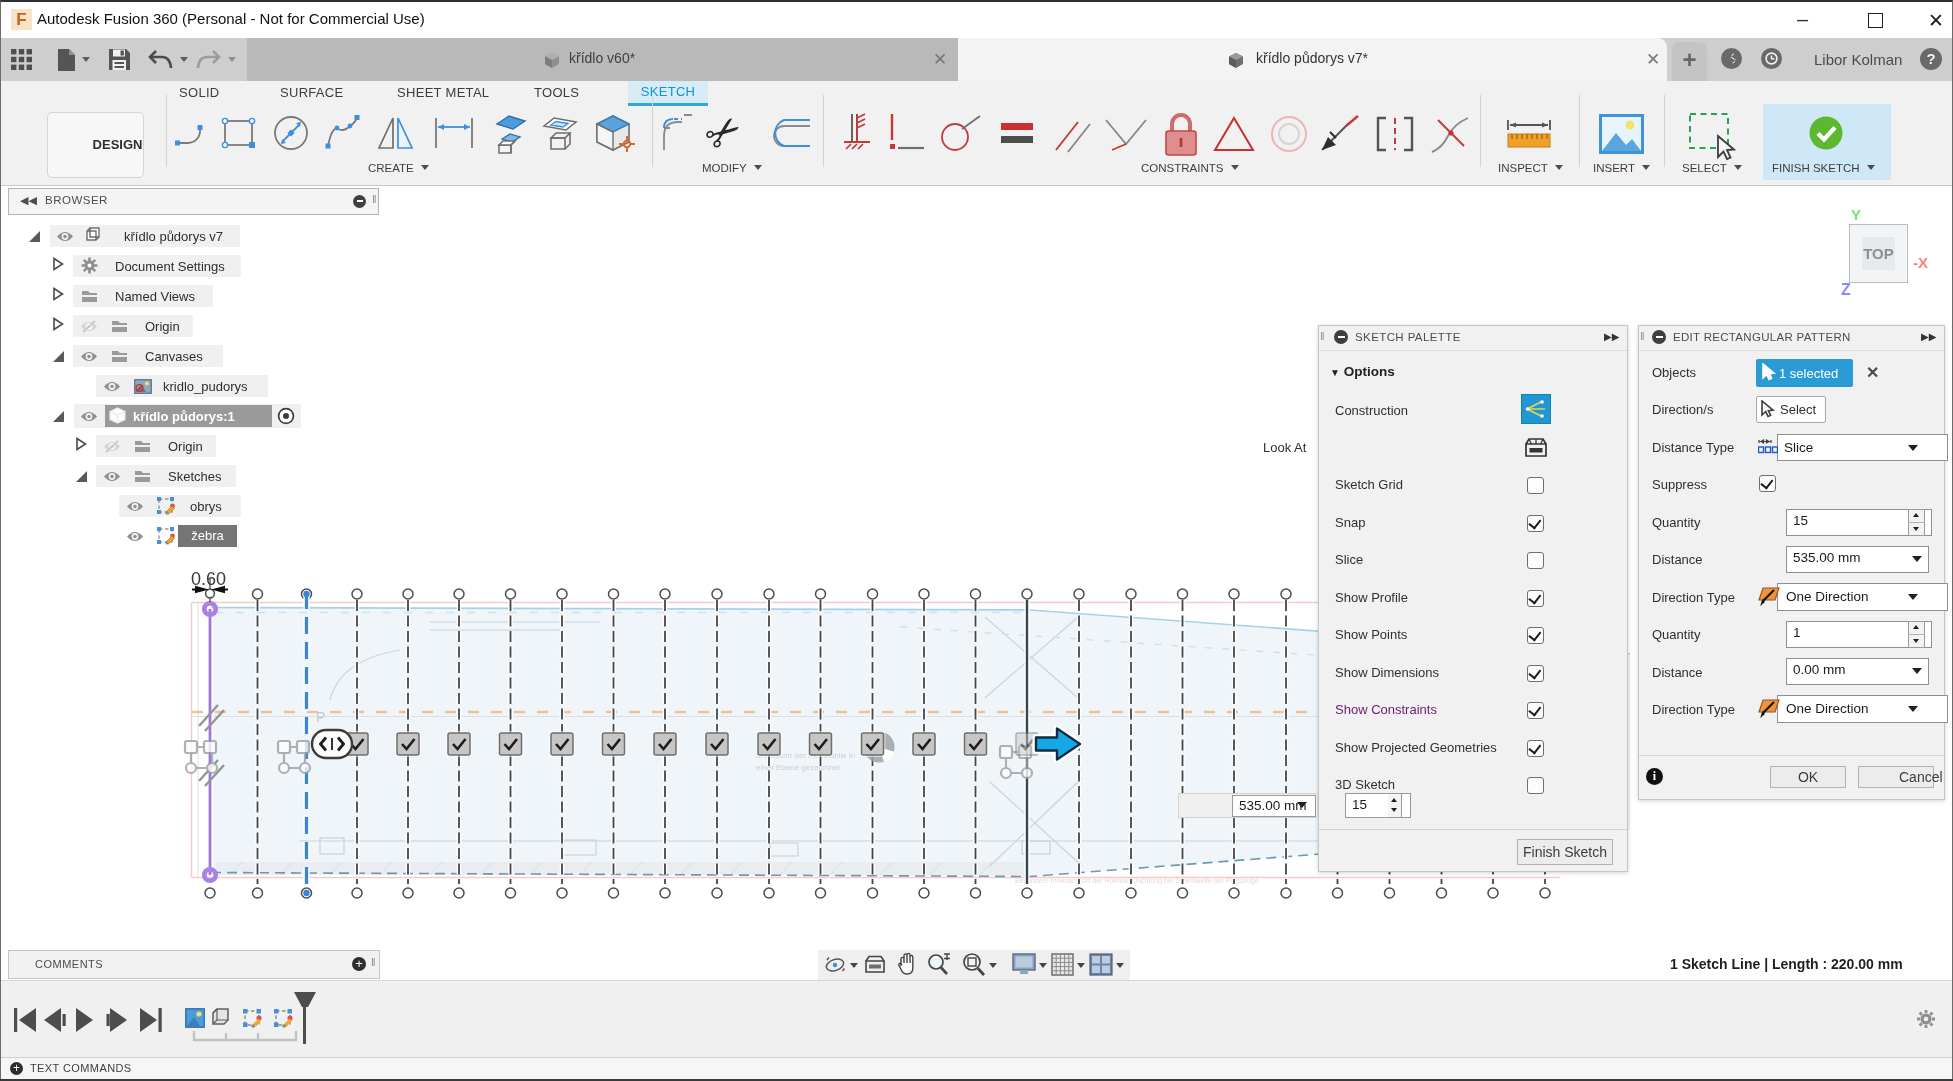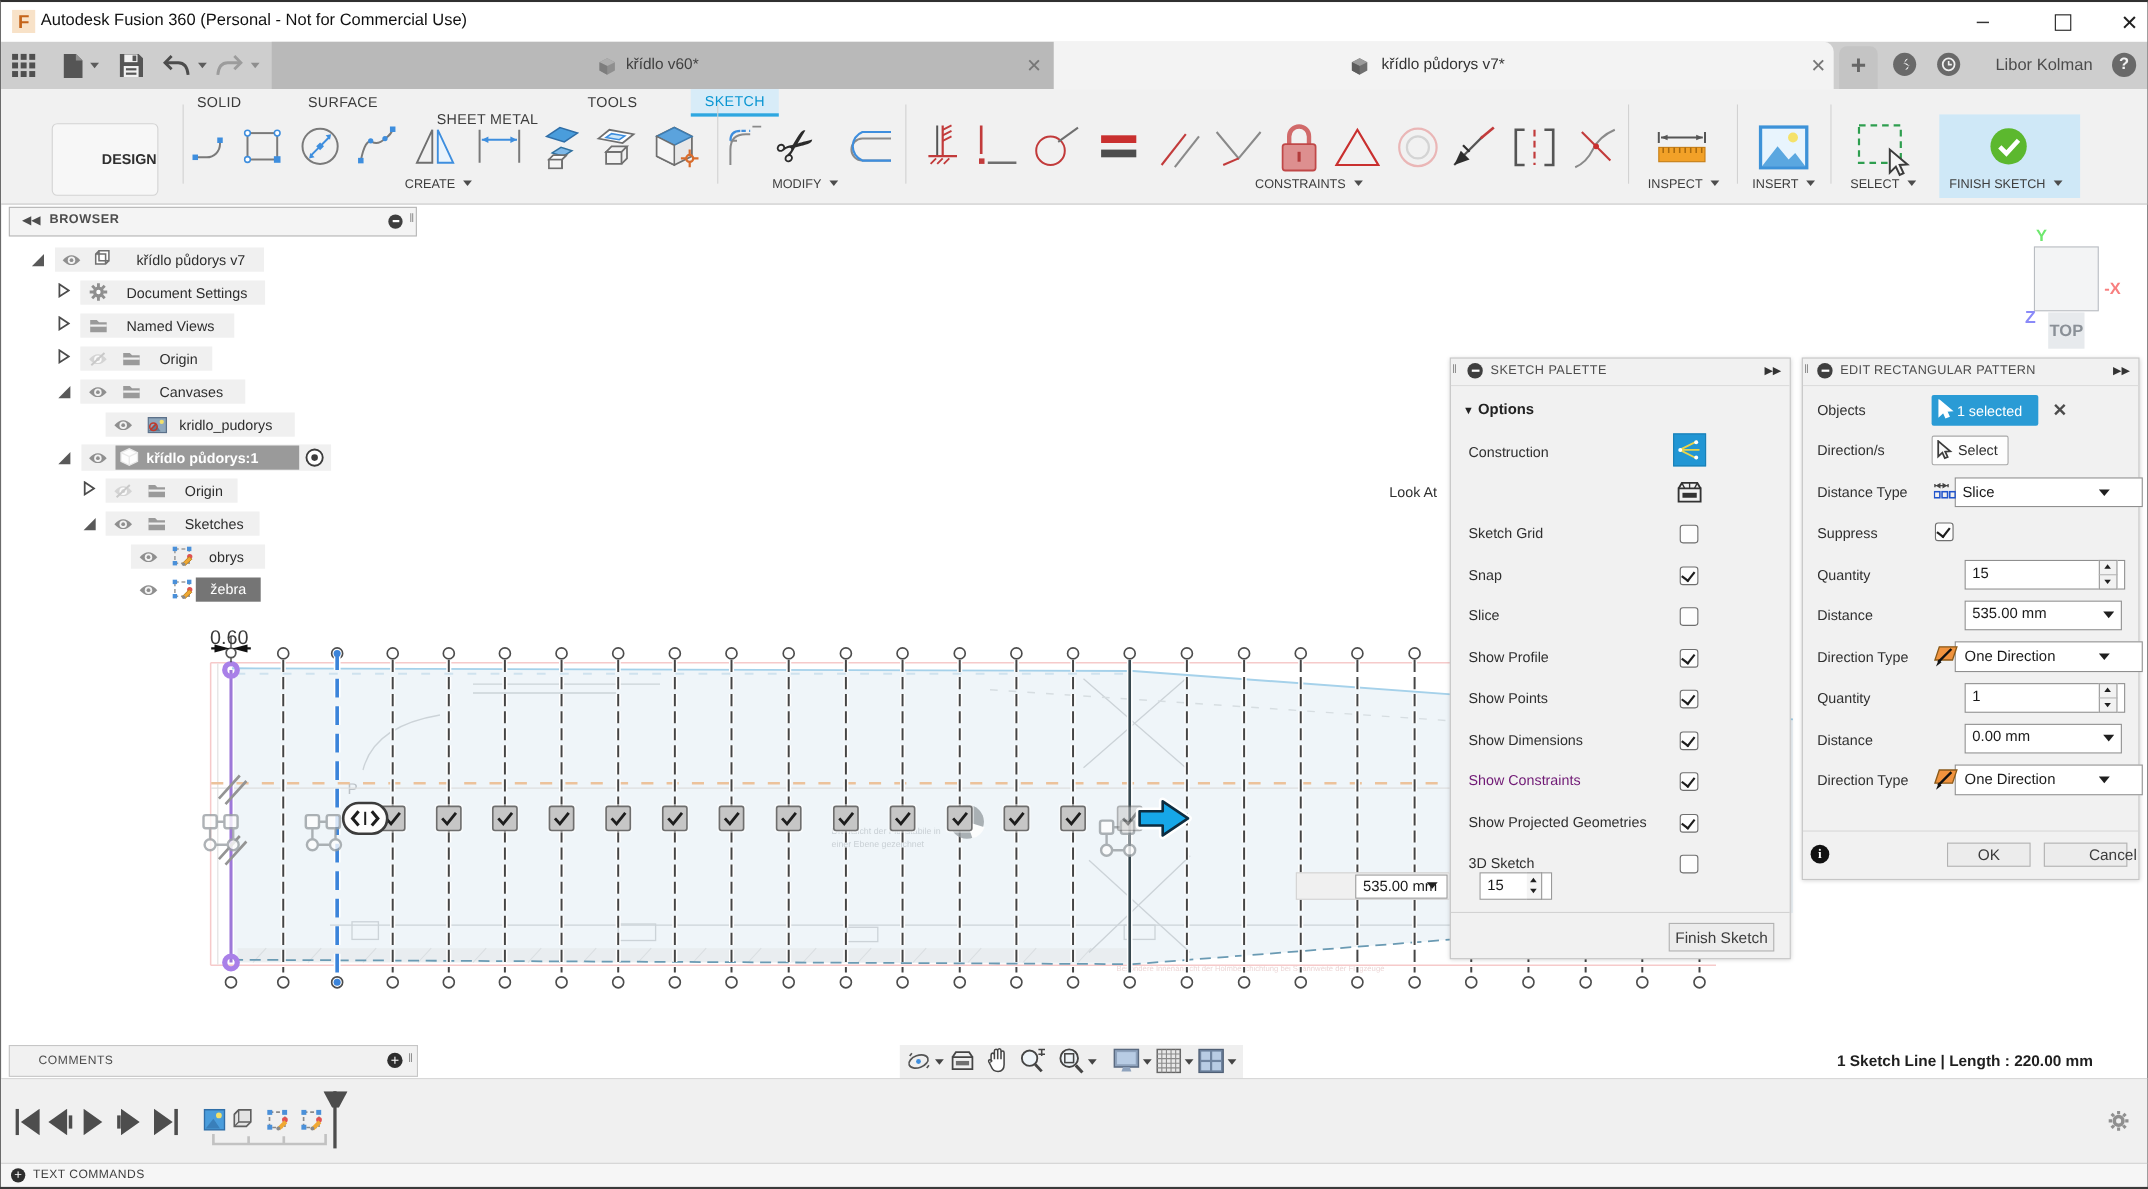--- a/index.html
+++ b/index.html
@@ -123,21 +123,21 @@
 <svg class="ab" style="left:1764px;top:51px;" width="15" height="15" viewBox="0 0 15 15">
     <circle cx="7.5" cy="7.5" r="5.4" fill="none" stroke="#f0f0f0" stroke-width="1.6"></circle>
     <path d="M7.5 4.4 V7.7 H10.4" stroke="#f0f0f0" stroke-width="1.5" fill="none"></path>
   </svg>
 <div class="ab" id="username">Libor Kolman</div>
 <div class="ab circbtn" style="left:1920px;width:22px;height:22px;color:#f2f2f2;font-size:15px;font-weight:bold;text-align:center;line-height:22px;">?</div>
 
 <div class="ab" id="ribbon"></div>
 <div class="ab rtab" style="left:179px;">SOLID</div>
 <div class="ab rtab" style="left:280px;">SURFACE</div>
-<div class="ab rtab" style="left:397px;margin-top:16px;">SHEET METAL</div>
+<div class="ab rtab" style="left:397px;">SHEET METAL</div>
 <div class="ab rtab" style="left:534px;">TOOLS</div>
 <div class="ab" id="sketchtab">SKETCH</div>
 <div class="ab" id="designbtn">DESIGN <span class="dcaret"></span></div>
 <svg class="ab" style="left:174px;top:117px;" width="36" height="34" viewBox="0 0 36 34">
     <path d="M4 26 h10 a12 12 0 0 0 12 -12 v-3" stroke="#7a7a7a" stroke-width="1.8" fill="none"></path>
     <rect x="1" y="23.5" width="5" height="5" fill="#3e8ede"></rect>
     <rect x="23.5" y="8" width="5" height="5" fill="#3e8ede"></rect>
   </svg>
 <svg class="ab" style="left:220px;top:114px;" width="37" height="38" viewBox="0 0 37 38">
     <rect x="5" y="7" width="27" height="24" fill="none" stroke="#7a7a7a" stroke-width="1.8"></rect>
@@ -521,27 +521,27 @@
 <path d="M969.5 744 l4.5 5 l8 -10" fill="none" stroke="#1d1d1d" stroke-width="2.6"></path>
 </g>
 <rect x="312" y="730" width="40" height="28" rx="14" fill="#fdfdfd" stroke="#3c3c3c" stroke-width="2.4"></rect>
 <path d="M326 737.5 l-5.5 6.5 l5.5 6.5 M338 737.5 l5.5 6.5 l-5.5 6.5" fill="none" stroke="#1d1d1d" stroke-width="2.8"></path>
 <path d="M332 738 V750" stroke="#1d1d1d" stroke-width="1.8"></path>
 <path d="M1036 737.5 H1057 V728.5 L1080 744 L1057 759.5 V750.5 H1036 Z" fill="#16a7e8" stroke="#ffffff" stroke-width="7" stroke-linejoin="round"></path>
 <path d="M1036 737.5 H1057 V728.5 L1080 744 L1057 759.5 V750.5 H1036 Z" fill="#16a7e8" stroke="#0e2d40" stroke-width="2.4" stroke-linejoin="round"></path>
 </svg>
 
 <div class="ab" style="left:1849px;top:224px;width:59px;height:59px;background:#f3f4f5;border:1.5px solid #b9bdc2;box-sizing:border-box;"></div>
-<div class="ab" style="left:1862px;top:237px;width:33px;height:33px;background:#e7eaed;color:#8a9097;font-size:15px;font-weight:bold;text-align:center;line-height:33px;margin-top:47px;">TOP</div>
+<div class="ab" style="left:1862px;top:237px;width:33px;height:33px;background:#e7eaed;color:#8a9097;font-size:15px;font-weight:bold;text-align:center;line-height:33px;">TOP</div>
 <div class="ab" style="left:1851px;top:206px;color:#6ee86e;font-size:15px;font-weight:bold;">Y</div>
 <div class="ab" style="left:1841px;top:281px;color:#8a8af8;font-size:16px;font-weight:bold;">Z</div>
 <div class="ab" style="left:1913px;top:254px;color:#f87f7f;font-size:15px;font-weight:bold;">-X</div>
 <div class="ab" style="left:8px;top:188px;width:371px;height:27px;background:#f4f4f4;border:1px solid #b5b5b5;box-sizing:border-box;"></div>
 <div class="ab" style="left:20px;top:194px;font-size:11px;color:#4d4d4d;">◀◀</div>
-<div class="ab" style="left:45px;top:194px;font-size:11.5px;color:#4d4d4d;letter-spacing:0.5px;font-weight:bold;">BROWSER</div>
+<div class="ab" style="left:45px;top:194px;font-size:11.5px;color:#4d4d4d;letter-spacing:0.5px;">BROWSER</div>
 <div class="ab" style="left:353px;top:195px;width:13px;height:13px;border-radius:50%;background:#3f3f3f;"></div>
 <div class="ab" style="left:356.5px;top:199.5px;width:6px;height:2.5px;background:#fff;"></div>
 <div class="ab" style="left:372px;top:193px;font-size:11px;color:#8a8a8a;">‖</div>
 <div class="trow" style="left:50px;top:225px;width:190px;"></div>
 <svg class="ab" style="left:28px;top:230px;" width="13" height="13" viewBox="0 0 13 13">
     <path d="M1 12 H12 V1 Z" fill="#595959"></path>
   </svg>
 <svg class="ab" style="left:56px;top:230px;" width="18" height="13" viewBox="0 0 18 13">
     <path d="M1 6.5 Q9 -2.5 17 6.5 Q9 15.5 1 6.5 Z" fill="#8f8f8f"></path>
     <circle cx="9" cy="6.5" r="3.4" fill="#f2f2f2"></circle>

